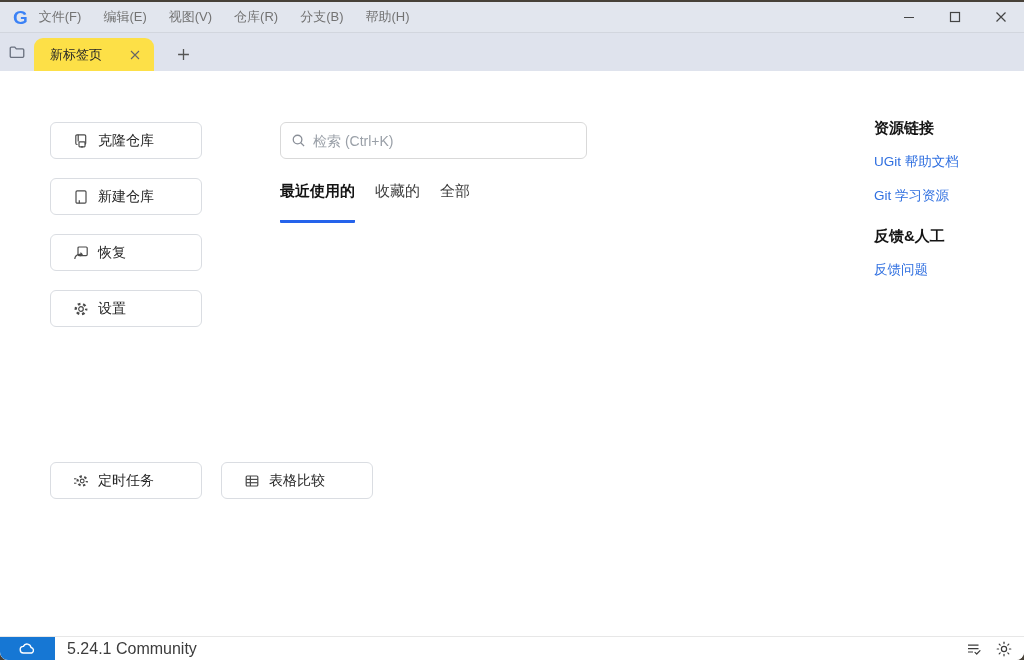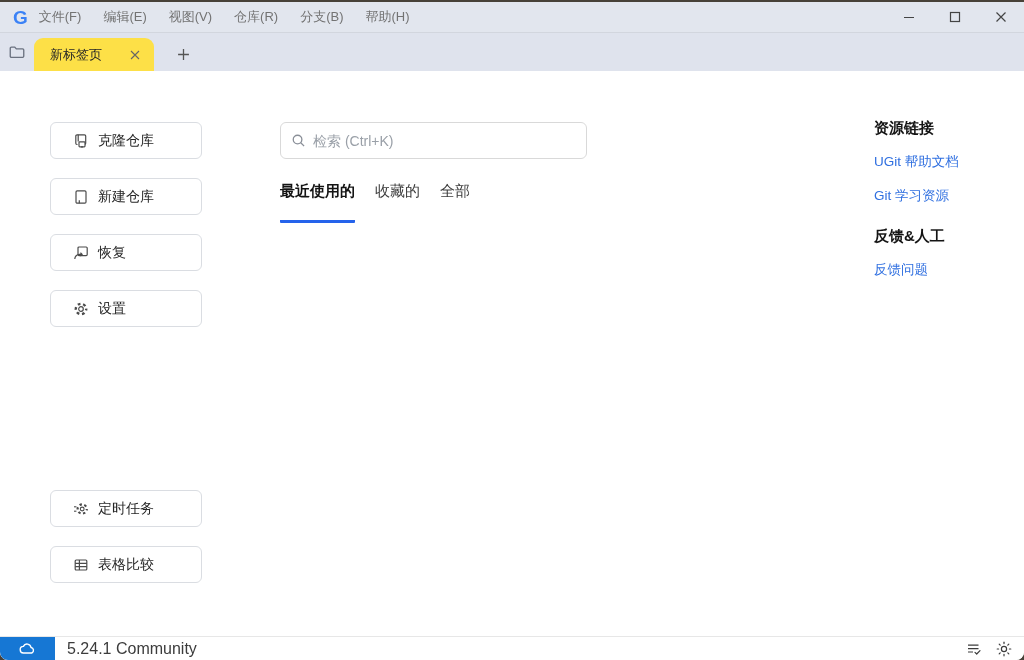--- a/index.html
+++ b/index.html
@@ -29,21 +29,21 @@
   .tab {
     width:120px; height:33px; background:#fde047; border-radius:9px 9px 0 0;
     display:flex; align-items:center; padding:0 10px 0 16px; gap:8px;
   }
   .tab-label { font-size:13px; color:#262626; flex:1; white-space:nowrap; }
   .tab-close { width:18px; height:18px; display:flex; align-items:center; justify-content:center; border-radius:4px; }
   .new-tab-btn { width:30px; height:30px; margin:0 0 2px 14px; display:flex; align-items:center; justify-content:center; border-radius:6px; }
   
   .content { flex:1 1 auto; background:#ffffff; position:relative; }
   .side-buttons { position:absolute; left:50px; top:51px; display:flex; flex-direction:column; gap:19px; }
-  .side-tools   { position:absolute; left:50px; top:419px; display:flex; flex-direction:column; gap:19px;align-items:center; }
+  .side-tools   { position:absolute; left:50px; top:391px; display:flex; flex-direction:row; gap:19px;align-items:center; }
   .side-btn {
     width:152px; height:37px; background:#ffffff; border:1px solid #dadde2; border-radius:6px;
     display:flex; align-items:center; gap:9px; padding:0 0 0 22px; cursor:pointer;
   }
   .side-btn .lbl { font-size:14px; color:#262626; }
   .side-btn svg { flex:0 0 auto; }
   
   .center { position:absolute; left:280px; top:51px; width:307px; }
   .searchbox {
     width:307px; height:37px; border:1px solid #d9d9d9; border-radius:6px; background:#fff;

